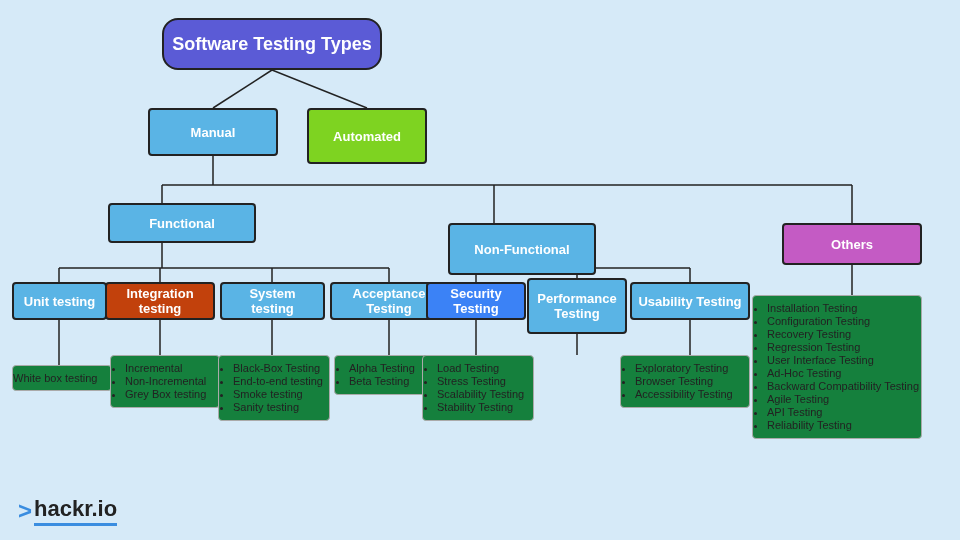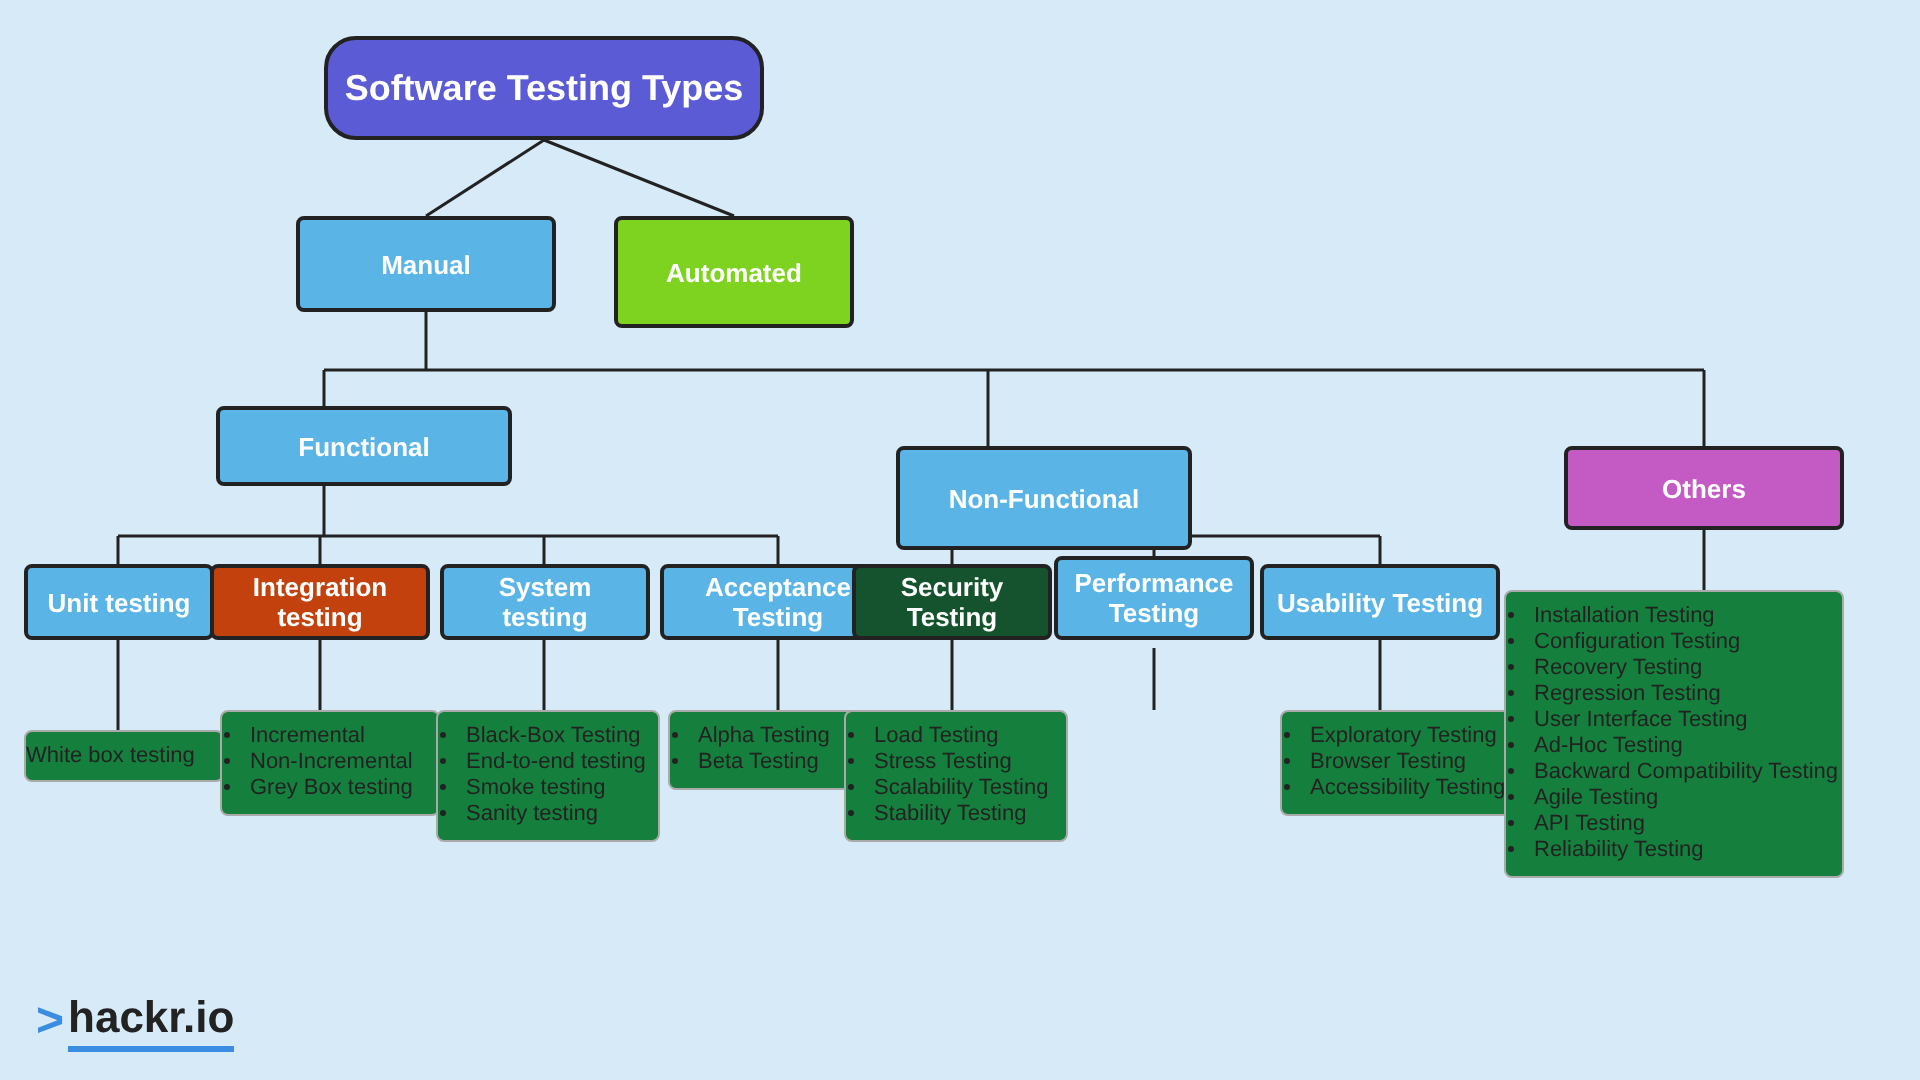--- a/index.html
+++ b/index.html
@@ -114,32 +114,32 @@
     }
     .node-acceptance {
       background: #5ab4e5;
       color: #fff;
       width: 118px;
       height: 38px;
       left: 330px;
       top: 282px;
     }
     .node-security {
-      background: #14532d;
+      background: #3b82f6;
       color: #fff;
       width: 100px;
       height: 38px;
       left: 426px;
       top: 282px;
     }
     .node-performance {
       background: #5ab4e5;
       color: #fff;
       width: 100px;
-      height: 42px;
+      height: 56px;
       left: 527px;
       top: 278px;
       justify-content: center;
     }
     .node-usability {
       background: #5ab4e5;
       color: #fff;
       width: 120px;
       height: 38px;
       left: 630px;
@@ -183,21 +183,20 @@
     }
     .box-security-detail {
       left: 422px;
       top: 355px;
       width: 112px;
     }
     .box-usability-detail {
       left: 620px;
       top: 355px;
       width: 130px;
-      margin-left: 20px;
     }
     .box-others-detail {
       left: 752px;
       top: 295px;
       width: 170px;
     }
     .hackr-logo {
       position: absolute;
       bottom: 14px;
       left: 18px;

